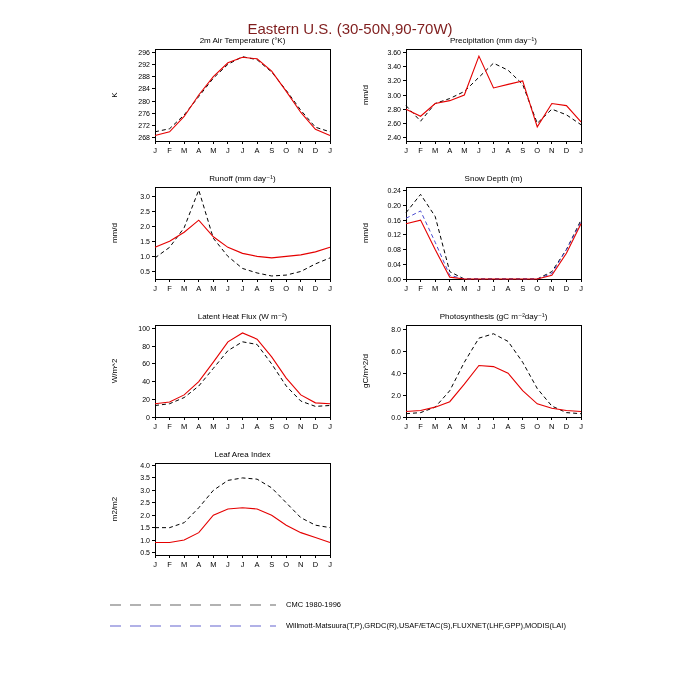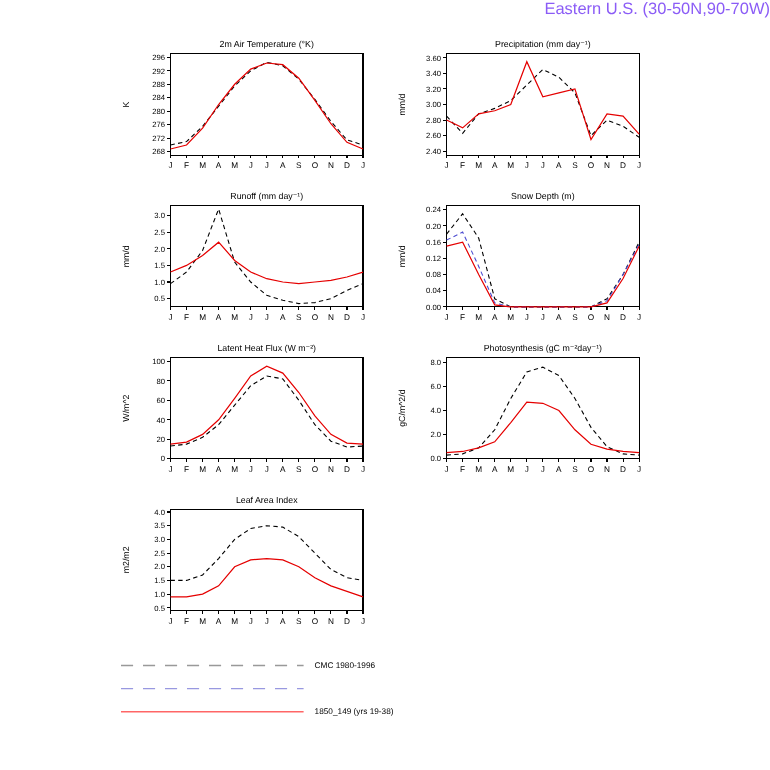--- a/index.html
+++ b/index.html
@@ -1,22 +1,22 @@
 <!DOCTYPE html>
 <html><head>
 <meta charset="utf-8">
 <style>
   html,body{margin:0;padding:0;background:#ffffff;}
   .page{
     position:relative;width:700px;height:700px;background:#ffffff;
     font-family:"Liberation Sans","DejaVu Sans",sans-serif;color:#000;overflow:hidden;
   }
   .fig-title{
-    position:absolute;top:0;left:0;width:100%;
-    text-align:right;font-size:15px;color:#8b5cf6;
+    position:absolute;top:20px;left:0;width:100%;
+    text-align:center;font-size:15px;color:#7f1d1d;
   }
   .charts-grid{
     position:absolute;top:34px;left:107px;
     display:grid;grid-template-columns:235px 235px;
     column-gap:16px;row-gap:14px;
   }
   .panel{width:235px;height:124px;}
   .panel svg{display:block;}
   svg text{fill:#000;font-family:"Liberation Sans","DejaVu Sans",sans-serif;}
   .legend{
@@ -377,21 +377,16 @@
       <div class="legend-row">
         <svg width="170" height="10">
           <line x1="2" y1="5" x2="168" y2="5" stroke="#999999" stroke-width="1.3" stroke-dasharray="11 9"></line>
         </svg>
         <span class="legend-label">CMC 1980-1996</span>
       </div>
       <div class="legend-row">
         <svg width="170" height="10">
           <line x1="2" y1="5" x2="168" y2="5" stroke="#9898e0" stroke-width="1.3" stroke-dasharray="11 9"></line>
         </svg>
-      </div>
-      <div class="legend-row">
-        <svg width="170" height="10">
-          <line x1="2" y1="5" x2="168" y2="5" stroke="#ff6666" stroke-width="1.3"></line>
-        </svg>
-        <span class="legend-label">1850_149 (yrs 19-38)</span>
+        <span class="legend-label">Willmott-Matsuura(T,P),GRDC(R),USAF/ETAC(S),FLUXNET(LHF,GPP),MODIS(LAI)</span>
       </div>
     </div>
 </div>
 
 </body></html>

